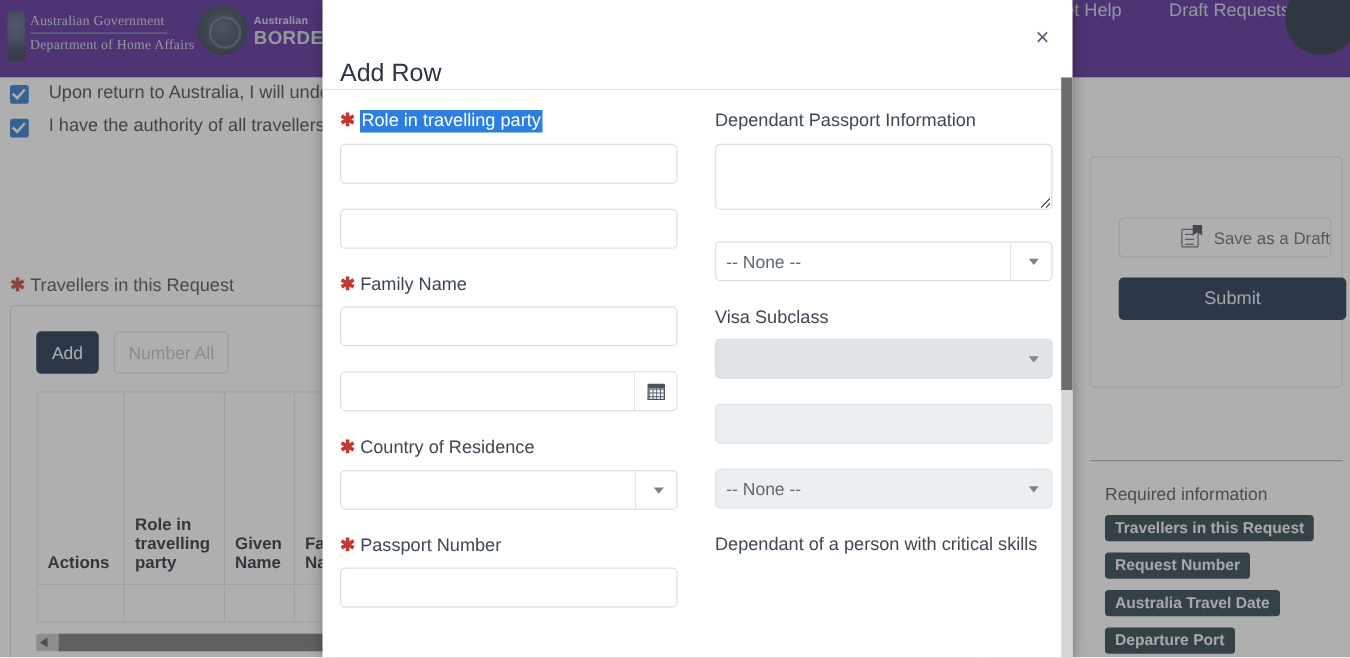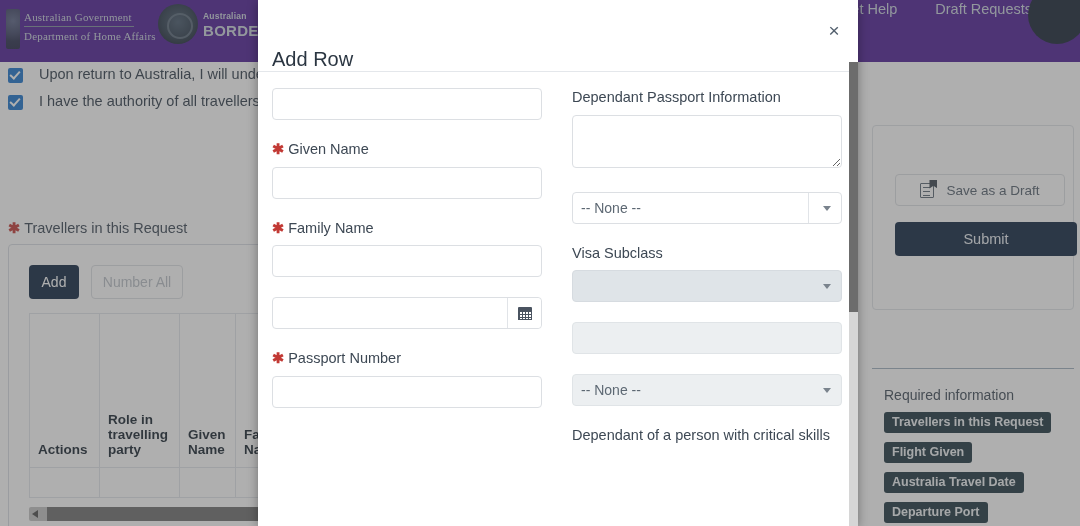--- a/index.html
+++ b/index.html
@@ -106,21 +106,21 @@
 
   
   .rail { position: absolute; left: 866px; top: 62px; width: 214px; height: 464px; background: #fff; }
   .rail-card {
     position: absolute; left: 6px; top: 1px; width: 202px; height: 185px;
     border: 1px solid #dfe3e8; border-radius: 4px; background: #fff;
   }
   .btn-draft {
     position: absolute; left: 22px; top: 48px; width: 170px; height: 32px;
     border: 1px solid #dcdfe3; border-radius: 4px; background: #fff;
-    display: flex; align-items: center; justify-content: center; gap: 12px;
+    display: flex; align-items: center; justify-content: flex-end; gap: 12px;
     font-size: 13.5px; color: #54606d; cursor: pointer;
   }
   .draft-ico { width: 14px; height: 15px; position: relative; }
   .draft-ico .pg { position: absolute; inset: 0; border: 1.5px solid #5a6673; border-radius: 1px; }
   .draft-ico .pg:after {
     content: ""; position: absolute; left: 2px; top: 3px; width: 7px; height: 1.5px;
     background: #5a6673; box-shadow: 0 4px 0 #5a6673, 0 8px 0 #5a6673;
   }
   .draft-ico .bm {
     position: absolute; right: -3px; top: -3px; width: 8px; height: 9px; background: #3a444f;
@@ -301,21 +301,21 @@
             <span>Save as a Draft</span>
           </div>
           <button class="btn-submit">Submit</button>
         </div>
 
         <div class="rail-divider"></div>
         <div class="req-title">Required information</div>
 
         <div class="badge-list">
           <span class="badge">Travellers in this Request</span>
-          <span class="badge">Flight Given</span>
+          <span class="badge">Request Number</span>
           <span class="badge">Australia Travel Date</span>
           <span class="badge">Departure Port</span>
 
         </div>
       </div>
 
     </div>
   </div>
 
   <div class="backdrop"></div>
@@ -325,27 +325,27 @@
       <div class="modal-title">Add Row</div>
       <button class="modal-close">×</button>
     </div>
 
     <div class="modal-body">
       <div class="cols">
 
         <div class="col">
 
           <div class="fgroup">
+            <div class="flabel">
+              <span class="req-star">✱</span><span class="hl">Role in travelling party</span>
+            </div>
             <input class="finput" type="text" value="" style="">
           </div>
 
           <div class="fgroup">
-            <div class="flabel">
-              <span class="req-star">✱</span><span>Given Name</span>
-            </div>
             <input class="finput" type="text" value="" style="">
           </div>
 
           <div class="fgroup">
             <div class="flabel">
               <span class="req-star">✱</span><span>Family Name</span>
             </div>
             <input class="finput" type="text" value="" style="">
           </div>
 
@@ -354,20 +354,30 @@
               <input class="date-in" type="text" value="" style="">
               <button class="date-btn">
                 <span class="cal-ico">
                   <span class="top"></span>
                   <span class="grd"></span>
                 </span>
               </button>
             </div>
           </div>
 
+          <div class="fgroup">
+            <div class="flabel">
+              <span class="req-star">✱</span><span>Country of Residence</span>
+            </div>
+            <div class="fselect-wrap">
+              <input class="fselect" type="text" value="" style="">
+              <span class="sep-line"></span>
+              <span class="caret"></span>
+            </div>
+          </div>
 
           <div class="fgroup">
             <div class="flabel">
               <span class="req-star">✱</span><span>Passport Number</span>
             </div>
             <input class="finput" type="text" value="" style="">
           </div>
 
         </div>
 

